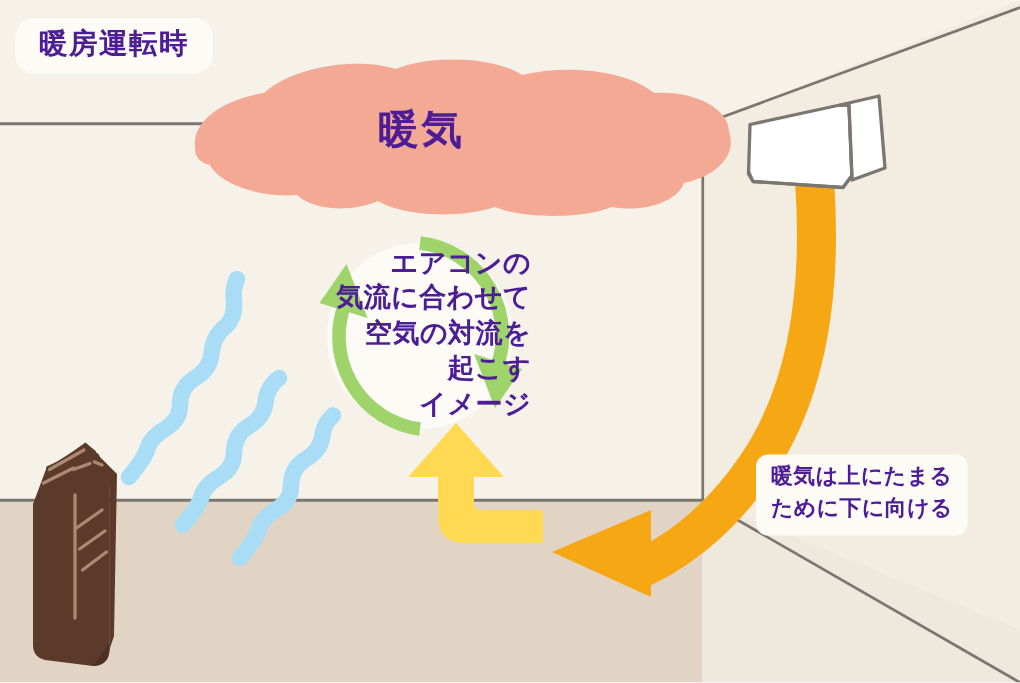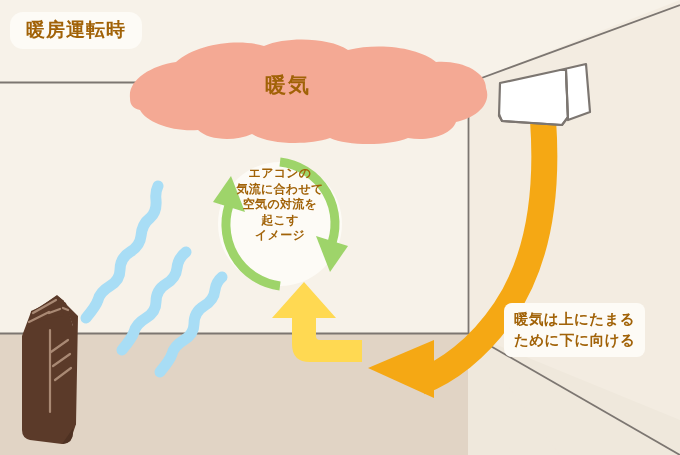--- a/index.html
+++ b/index.html
@@ -17,48 +17,48 @@
   }
   #scene svg.layer {
     position: absolute;
     left: 0;
     top: 0;
     width: 680px;
     height: 455px;
   }
   .lbl {
     position: absolute;
-    color: #a16207;
-    font-family: Liberation Sans, sans-serif;
+    color: #4c1d95;
+    font-family: Liberation Mono, monospace;
     font-weight: 700;
     white-space: pre;
     line-height: 1.28;
   }
   #title-badge {
     left: 10px;
     top: 12px;
     background: #fdfbf6;
     border-radius: 13px;
     padding: 6px 16px 7px 16px;
     font-size: 19px;
     letter-spacing: 1px;
   }
   #warm-air-label {
-    left: 265px;
+    left: 252px;
     top: 72px;
-    font-size: 21px;
+    font-size: 27px;
     letter-spacing: 2px;
     text-align: center;
   }
   #circle-text {
     left: 206px;
     top: 166px;
     width: 148px;
-    text-align: center;
-    font-size: 12px;
+    text-align: right;
+    font-size: 18px;
     line-height: 1.30;
     letter-spacing: 0.3px;
   }
   #side-note {
     left: 504px;
     top: 303px;
     background: #fdfbf6;
     border-radius: 8px;
     padding: 6px 10px 7px 10px;
     font-size: 14.5px;

